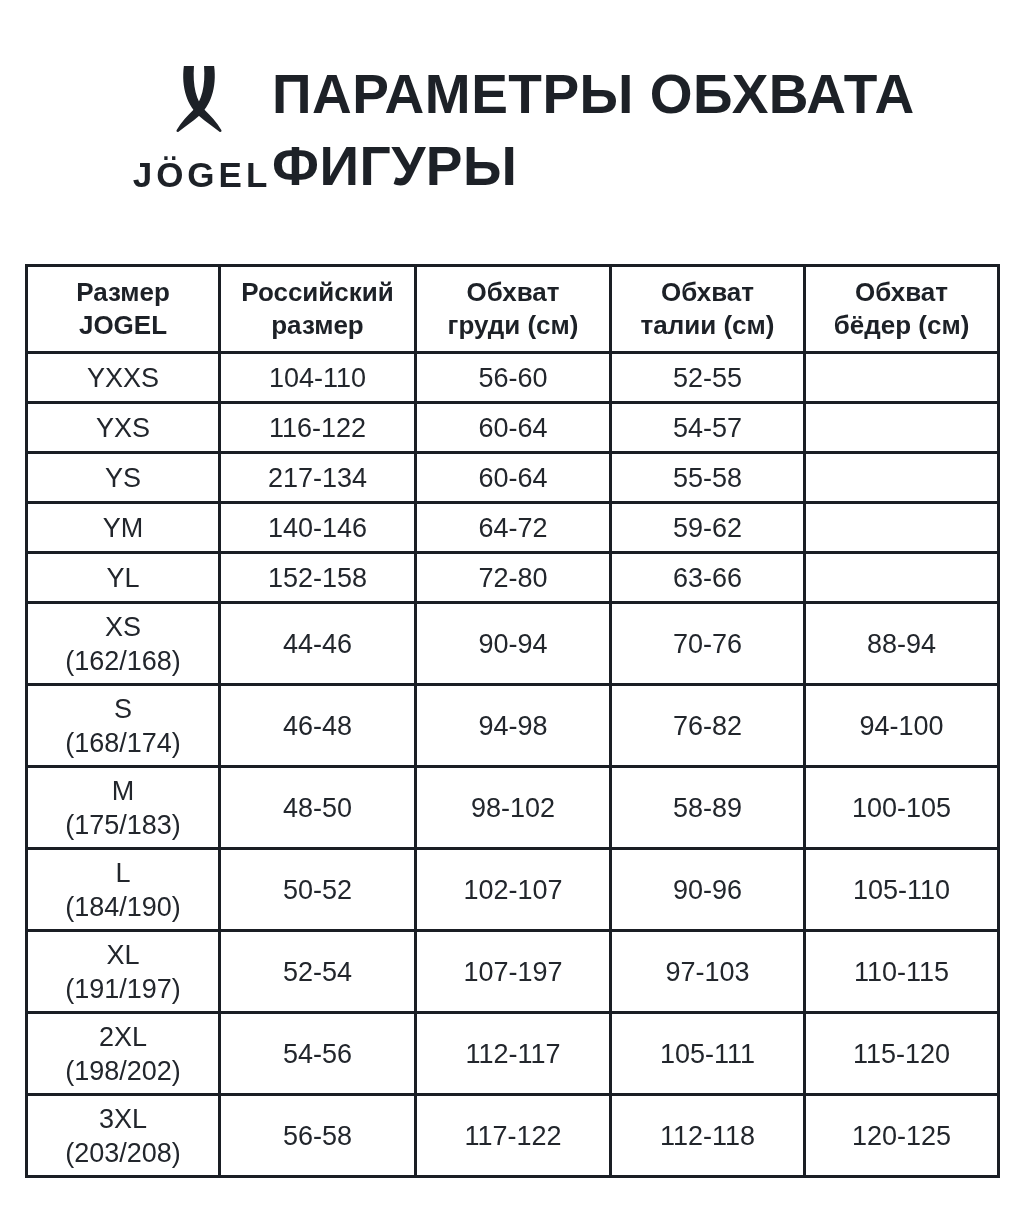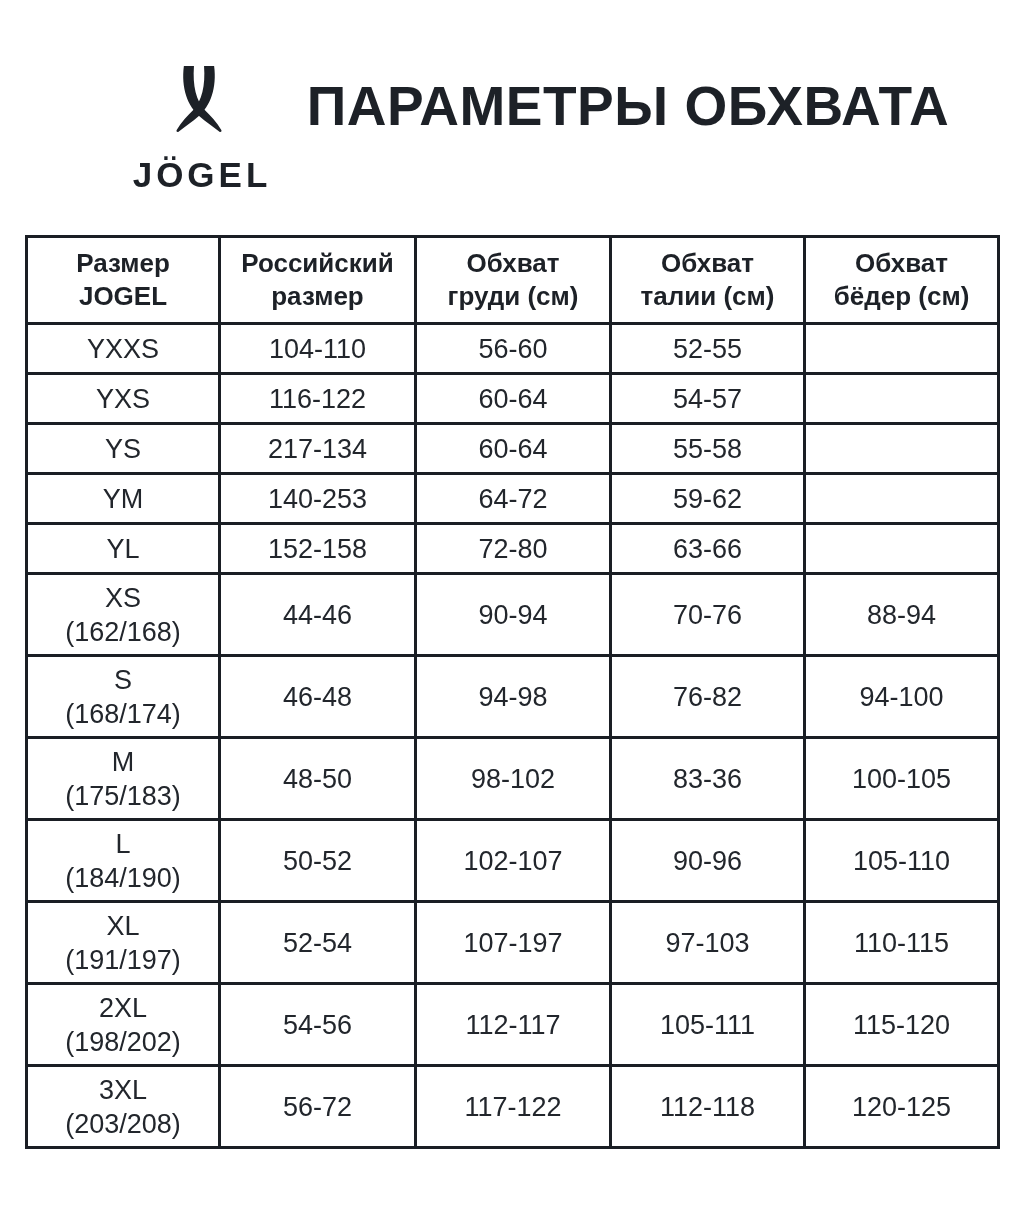--- a/index.html
+++ b/index.html
@@ -35,34 +35,34 @@
     font-weight: bold;
     letter-spacing: 4px;
     color: #1d2127;
     white-space: nowrap;
   }
   .page-title {
     position: absolute;
     left: 272px;
     top: 58px;
     width: 688px;
-    margin: 12px;
-    text-align: center;
+    margin: 0;
+    text-align: left;
     font-size: 55px;
     line-height: 72px;
     font-weight: bold;
     color: #1d2127;
     letter-spacing: 0.5px;
   }
 
   
   table.size-table {
     position: absolute;
     left: 25px;
-    top: 235px;
+    top: 264px;
     width: 972px;
     border-collapse: collapse;
     table-layout: fixed;
   }
   table.size-table th,
   table.size-table td {
     border: 3px solid #1a1e24;
     text-align: center;
     vertical-align: middle;
     padding: 0;
@@ -93,20 +93,21 @@
 <div class="page">
 
   <svg class="logo-mark" viewBox="0 0 100 100" aria-hidden="true">
     <path fill="#1d2127" d="M29,0 L43,0 C41,28 46,48 58,61 C66,69 75,78 81,89 C82,91 80,93 78,91 C68,83 59,77 51,70 C34,56 25,30 29,0 Z"></path>
     <path fill="#1d2127" d="M71,0 L57,0 C59,28 54,48 42,61 C34,69 25,78 19,89 C18,91 20,93 22,91 C32,83 41,77 49,70 C66,56 75,30 71,0 Z"></path>
   </svg>
   <div class="brand-word">JÖGEL</div>
 
   <h1 class="page-title">
     <span class="hline">ПАРАМЕТРЫ ОБХВАТА</span>
+    <span class="hline">ФИГУРЫ</span>
   </h1>
 
   <table class="size-table">
     <colgroup>
       <col style="width:193px">
         <col style="width:196px">
         <col style="width:195px">
         <col style="width:194px">
         <col style="width:194px">
     </colgroup>
@@ -151,21 +152,21 @@
       </tr>
       <tr class="r-y">
         <td><span>YS</span></td>
         <td>217-134</td>
         <td>60-64</td>
         <td>55-58</td>
         <td></td>
       </tr>
       <tr class="r-y">
         <td><span>YM</span></td>
-        <td>140-253</td>
+        <td>140-146</td>
         <td>64-72</td>
         <td>59-62</td>
         <td></td>
       </tr>
       <tr class="r-y">
         <td><span>YL</span></td>
         <td>152-158</td>
         <td>72-80</td>
         <td>63-66</td>
         <td></td>
@@ -181,21 +182,21 @@
         <td><span>S</span><span class="size-note">(168/174)</span></td>
         <td>46-48</td>
         <td>94-98</td>
         <td>76-82</td>
         <td>94-100</td>
       </tr>
       <tr class="r-a">
         <td><span>M</span><span class="size-note">(175/183)</span></td>
         <td>48-50</td>
         <td>98-102</td>
-        <td>83-36</td>
+        <td>58-89</td>
         <td>100-105</td>
       </tr>
       <tr class="r-a">
         <td><span>L</span><span class="size-note">(184/190)</span></td>
         <td>50-52</td>
         <td>102-107</td>
         <td>90-96</td>
         <td>105-110</td>
       </tr>
       <tr class="r-a">
@@ -207,21 +208,21 @@
       </tr>
       <tr class="r-a">
         <td><span>2XL</span><span class="size-note">(198/202)</span></td>
         <td>54-56</td>
         <td>112-117</td>
         <td>105-111</td>
         <td>115-120</td>
       </tr>
       <tr class="r-a">
         <td><span>3XL</span><span class="size-note">(203/208)</span></td>
-        <td>56-72</td>
+        <td>56-58</td>
         <td>117-122</td>
         <td>112-118</td>
         <td>120-125</td>
       </tr>
     </tbody>
   </table>
 
 </div>
 
 </body></html>

